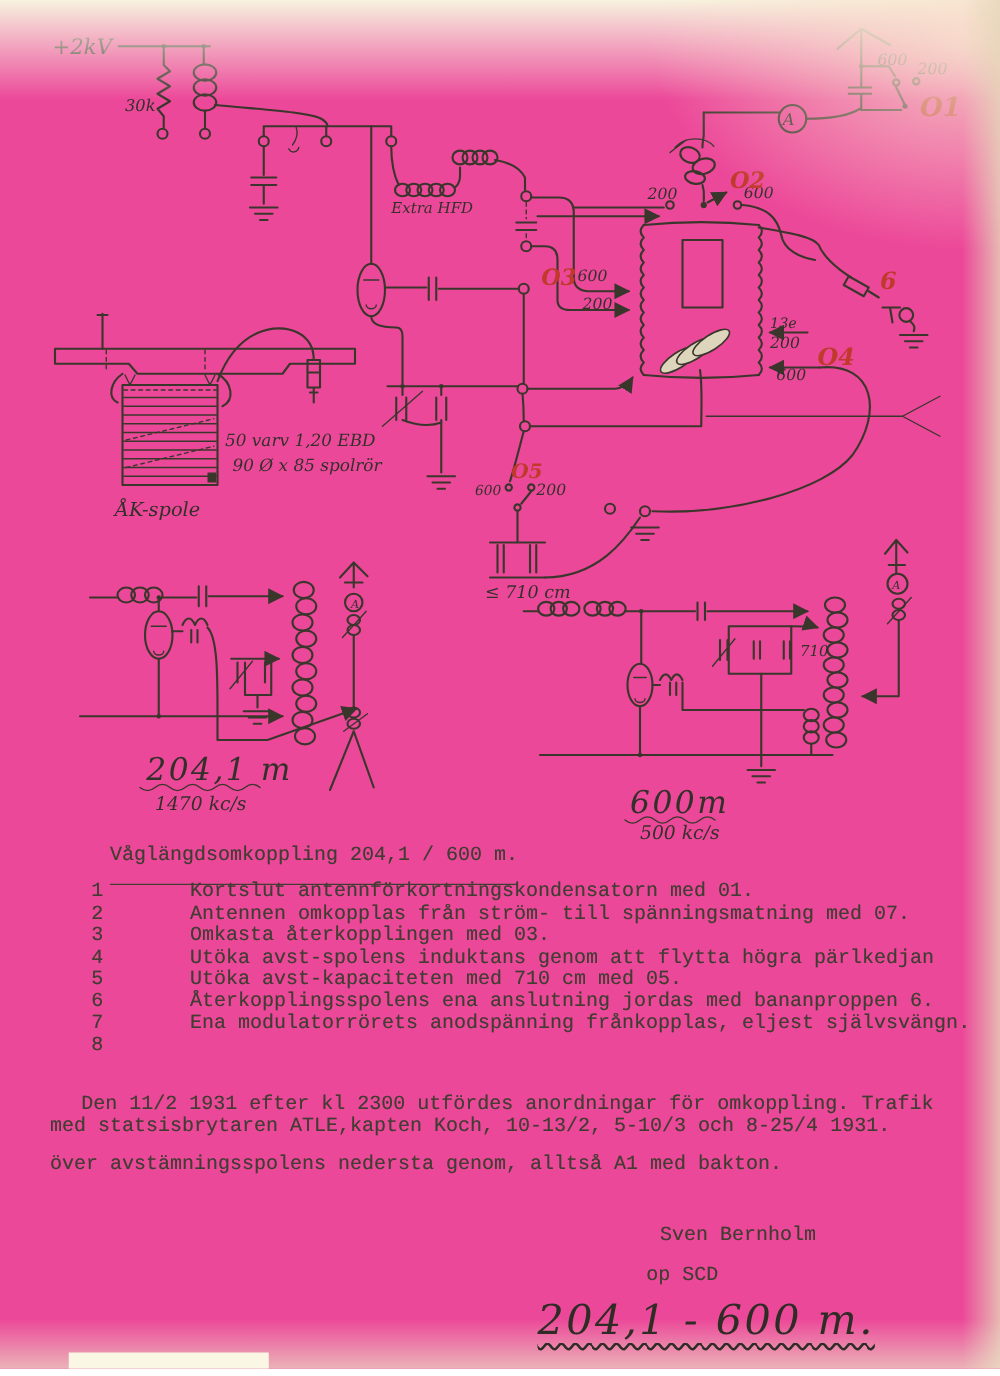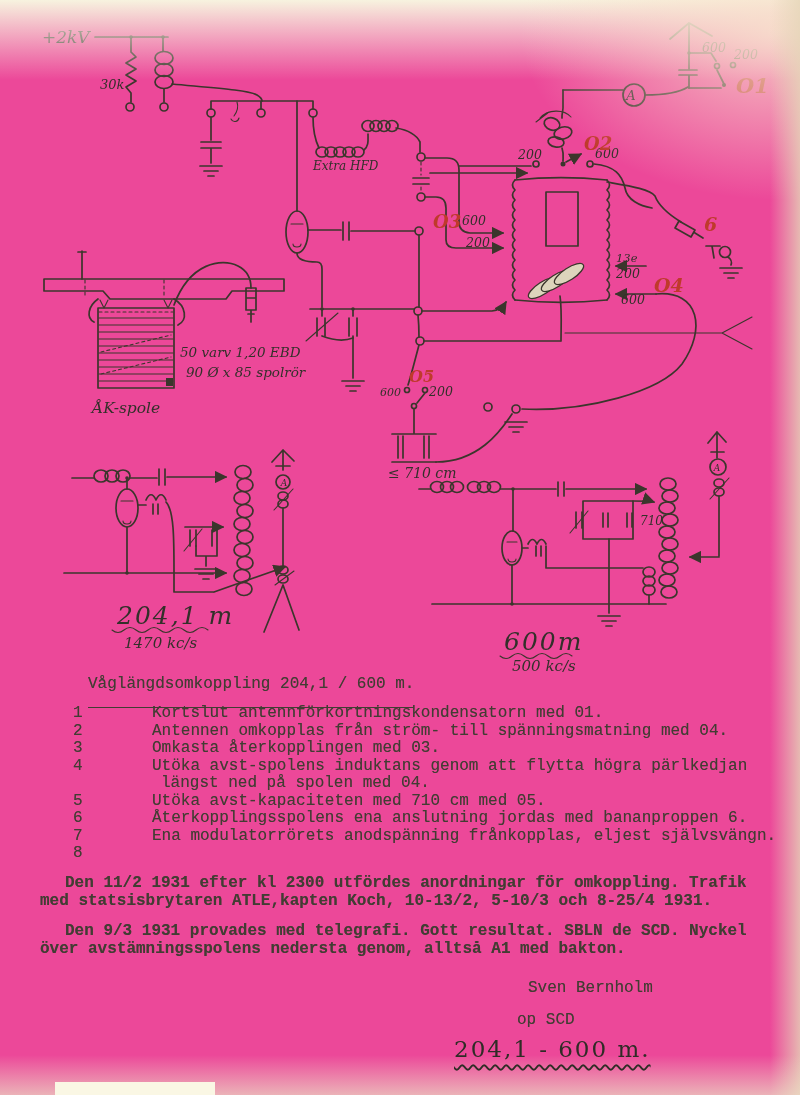--- a/index.html
+++ b/index.html
@@ -27,28 +27,28 @@
          font-family:"Liberation Mono","DejaVu Sans Mono",monospace;font-size:16px;line-height:17.5px;
          text-shadow:0 0 .5px rgba(66,61,51,.55);}
   .title{position:absolute;left:88px;top:4px;border-bottom:1.5px solid #423d33;padding-bottom:13px;}
   .list{position:absolute;left:0;top:33px;width:800px;}
   .row{display:flex;}
   .row .num{width:32px;padding-left:73px;flex:none;}
   .row .txt{white-space:pre;margin-left:47px;}
   .row.cont .txt{padding-left:9px;}
   .para{position:absolute;left:40px;width:740px;}
   .p1{top:203px;} .p2{top:251px;}
-  .line{white-space:pre;font-weight:bold;}
+  .line{white-space:pre;}
   .line.ind{text-indent:25px;}
   .sig{position:absolute;left:528px;top:308px;}
   .op{position:absolute;left:517px;top:340px;}
   .footer-hand{position:absolute;left:430px;top:1036px;color:#2f2c26;
-      font-family:"DejaVu Serif",serif;font-size:23px;letter-spacing:2px;
+      font-family:"DejaVu Serif",serif;font-style:italic;font-size:33px;letter-spacing:2px;
       text-decoration-line:underline;text-decoration-style:wavy;text-decoration-thickness:1.5px;
-      text-underline-offset:7px;margin-left:24px;}
+      text-underline-offset:7px;}
 </style>
 </head>
 <body>
 
 <div class="page">
   <div class="tint tint-top"></div>
   <div class="tint tint-topright"></div>
   <div class="tint tint-right"></div>
   <div class="tint tint-bottom"></div>
   <div class="tint tint-bleft"></div>
@@ -388,33 +388,29 @@
   
   <div class="typed">
     <div class="title">Våglängdsomkoppling 204,1 / 600 m.</div>
     <div class="list">
       <div class="row">
           <span class="num">1</span>
           <span class="txt">Kortslut antennförkortningskondensatorn med 01.</span>
         </div>
       <div class="row">
           <span class="num">2</span>
-          <span class="txt">Antennen omkopplas från ström- till spänningsmatning med 04.</span>
+          <span class="txt">Antennen omkopplas från ström- till spänningsmatning med 07.</span>
         </div>
       <div class="row">
           <span class="num">3</span>
           <span class="txt">Omkasta återkopplingen med 03.</span>
         </div>
       <div class="row">
           <span class="num">4</span>
           <span class="txt">Utöka avst-spolens induktans genom att flytta högra pärlkedjan</span>
-        </div>
-      <div class="row cont">
-          <span class="num"></span>
-          <span class="txt">längst ned på spolen med 04.</span>
         </div>
       <div class="row">
           <span class="num">5</span>
           <span class="txt">Utöka avst-kapaciteten med 710 cm med 05.</span>
         </div>
       <div class="row">
           <span class="num">6</span>
           <span class="txt">Återkopplingsspolens ena anslutning jordas med bananproppen 6.</span>
         </div>
       <div class="row">
@@ -423,21 +419,20 @@
         </div>
       <div class="row">
           <span class="num">8</span>
         </div>
     </div>
     <div class="para p1">
       <div class="line ind">Den 11/2 1931 efter kl 2300 utfördes anordningar för omkoppling. Trafik</div>
       <div class="line">med statsisbrytaren ATLE,kapten Koch, 10-13/2, 5-10/3 och 8-25/4 1931.</div>
     </div>
     <div class="para p2">
-      <div class="line ind">Den 9/3 1931 provades med telegrafi. Gott resultat. SBLN de SCD. Nyckel</div>
       <div class="line">över avstämningsspolens nedersta genom, alltså A1 med bakton.</div>
     </div>
     <div class="sig">Sven Bernholm</div>
     <div class="op">op SCD</div>
   </div>
 
   <div class="footer-hand">204,1 - 600 m.</div>
 </div>
 
 </body></html>

